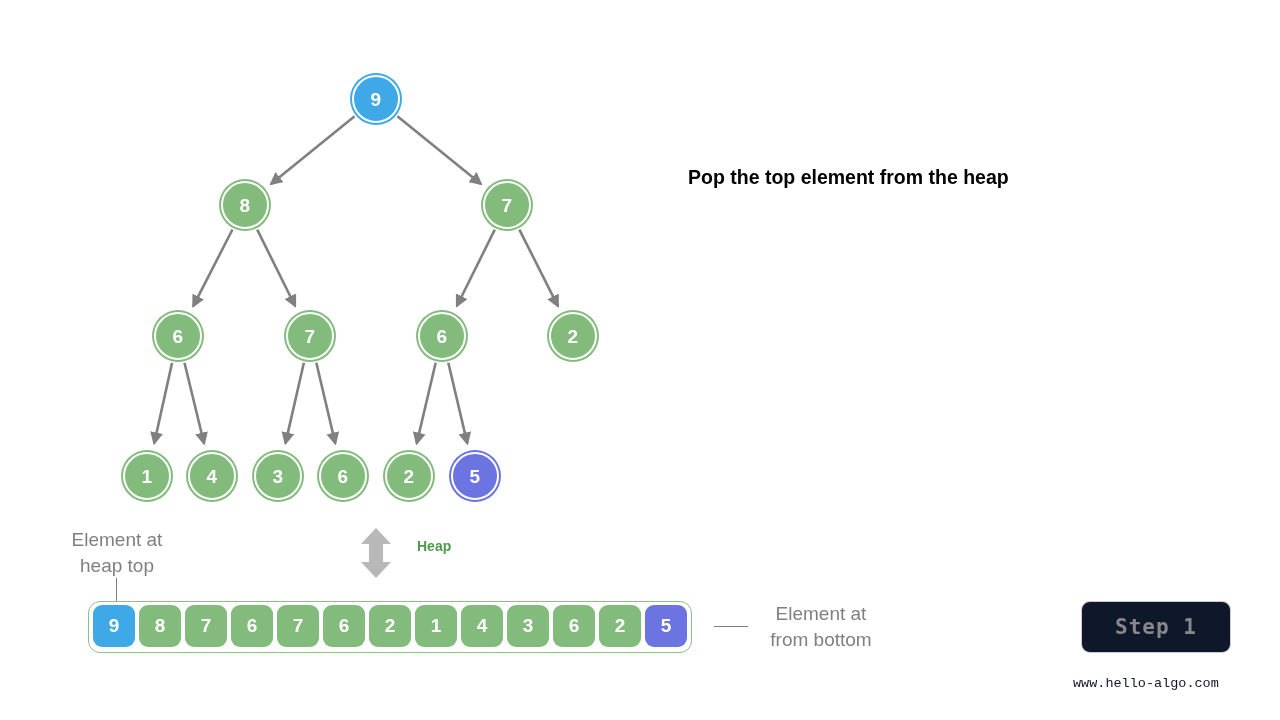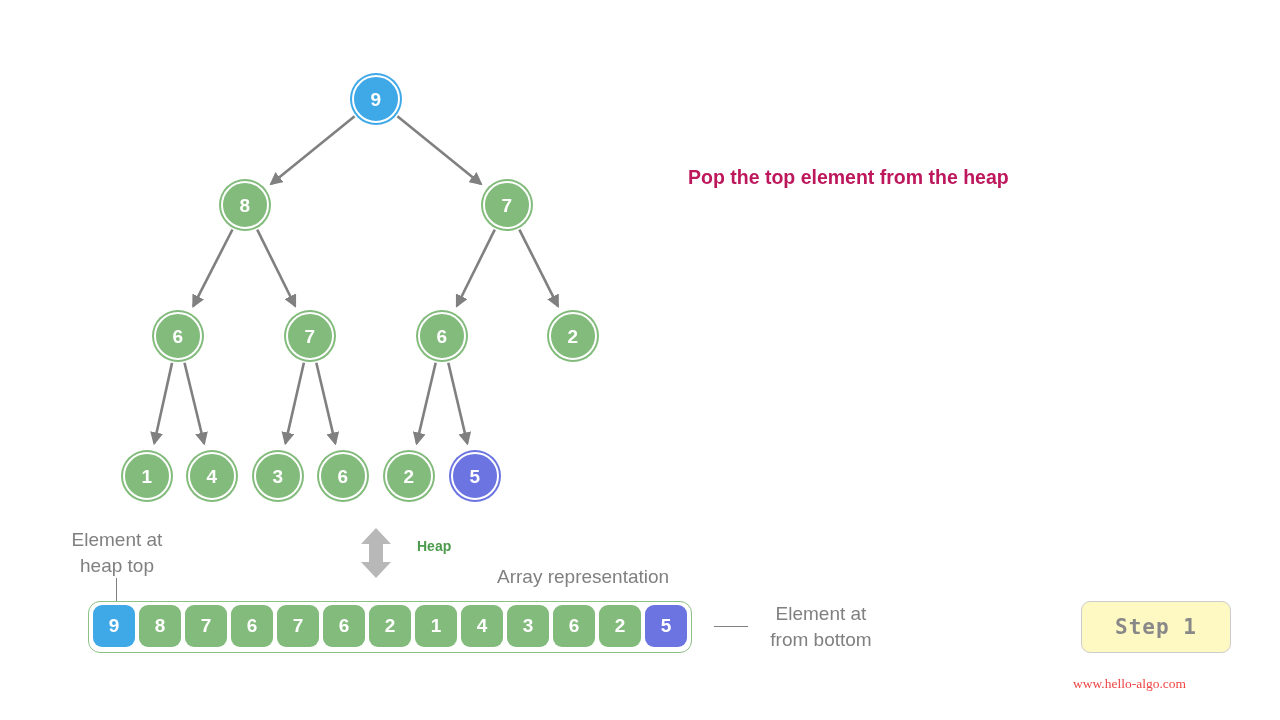--- a/index.html
+++ b/index.html
@@ -51,21 +51,21 @@
   .node.blue   { background: #3fa9e8; box-shadow: 0 0 0 2px #3fa9e8; }
   .node.purple { background: #6b74e0; box-shadow: 0 0 0 2px #6b74e0; }
 
   
   .title {
     position: absolute;
     left: 688px;
     top: 166px;
     font-size: 19.5px;
     font-weight: 700;
-    color: #be185d;
+    color: #000000;
     white-space: nowrap;
   }
 
   
   .anno {
     position: absolute;
     color: #808080;
     font-size: 19px;
     line-height: 26px;
     white-space: nowrap;
@@ -160,37 +160,37 @@
   
   .step-badge {
     position: absolute;
     left: 1081px;
     top: 601px;
     width: 150px;
     height: 52px;
     box-sizing: border-box;
     border: 1.4px solid #cccccc;
     border-radius: 9px;
-    background: #fef9c3;
+    background: #0f172a;
     display: flex;
     align-items: center;
     justify-content: center;
     font-family: "DejaVu Sans Mono", monospace;
     font-size: 21px;
     font-weight: 700;
     color: #888888;
     letter-spacing: 1px;
   }
   .watermark {
     position: absolute;
     left: 1073px;
     top: 676px;
-    font-family: Liberation Serif, serif;
+    font-family: Liberation Mono, monospace;
     font-size: 13.5px;
-    color: #ef4444;
+    color: #0f172a;
     white-space: nowrap;
   }
 </style>
 </head>
 <body>
 
 <div id="stage">
 
   <svg id="tree-svg" viewBox="0 0 1280 720">
     <defs>
@@ -258,21 +258,20 @@
 
   <div class="title">Pop the top element from the heap</div>
 
   <div class="heap-arrow">
     <svg viewBox="0 0 36 52" width="36" height="52" aria-hidden="true">
       <path d="M18 1 L33 17 L25 17 L25 35 L33 35 L18 51 L3 35 L11 35 L11 17 L3 17 Z" fill="#b8b8b8"></path>
     </svg>
   </div>
   <div class="heap-label">Heap</div>
 
-  <div class="anno anno-array">Array representation</div>
 
   <div class="anno anno-heaptop">
     <div>Element at</div>
     <div>heap top</div>
   </div>
   <div class="leader-v"></div>
 
   <div class="leader-h"></div>
   <div class="anno anno-heapbottom">
     <div>Element at</div>

